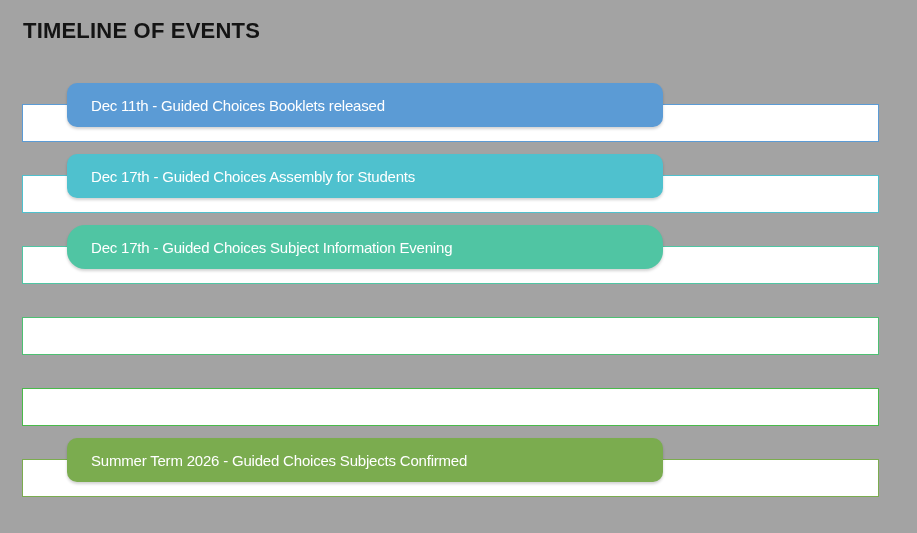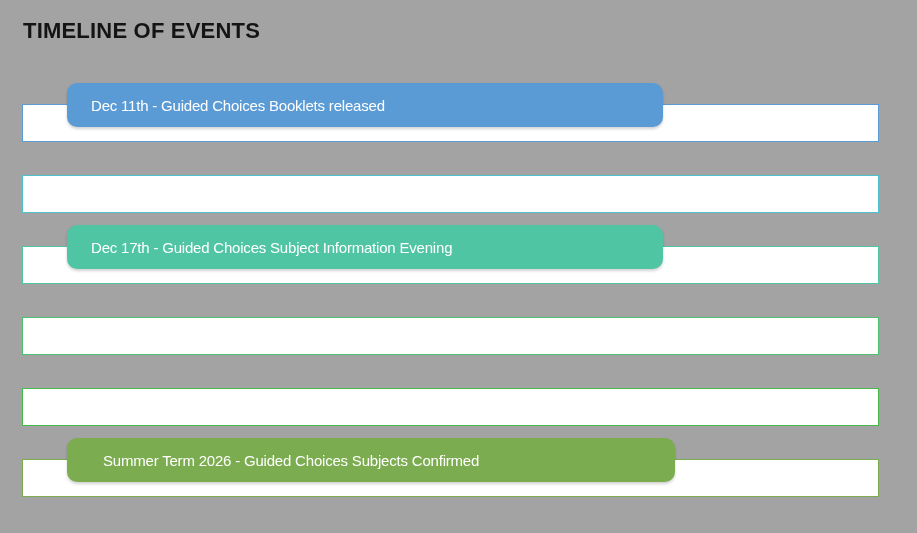--- a/index.html
+++ b/index.html
@@ -63,33 +63,36 @@
   <div class="title">TIMELINE OF EVENTS</div>
   <div id="timeline">
       <div class="row" style="top: 83px;">
         <div class="track" style="border-color: rgb(91, 155, 213);"></div>
         <div class="bar" style="background: rgb(91, 155, 213);">
           <span class="bar-label" style="color: rgb(255, 255, 255);">Dec 11th - Guided Choices Booklets released</span>
         </div>
       </div>
       <div class="row" style="top: 154px;">
         <div class="track" style="border-color: rgb(79, 193, 206);"></div>
+        <div class="bar" style="background: rgb(79, 193, 206);">
+          <span class="bar-label" style="color: rgb(255, 255, 255);">Dec 17th - Guided Choices Assembly for Students</span>
+        </div>
       </div>
       <div class="row" style="top: 225px;">
         <div class="track" style="border-color: rgb(80, 197, 163);"></div>
-        <div class="bar" style="background: rgb(80, 197, 163);">
+        <div class="bar" style="background: rgb(80, 197, 163); border-radius: 18px;">
           <span class="bar-label" style="color: rgb(255, 255, 255);">Dec 17th - Guided Choices Subject Information Evening</span>
         </div>
       </div>
       <div class="row" style="top: 296px;">
         <div class="track" style="border-color: rgb(77, 192, 114);"></div>
       </div>
       <div class="row" style="top: 367px;">
         <div class="track" style="border-color: rgb(73, 186, 74);"></div>
       </div>
       <div class="row" style="top: 438px;">
         <div class="track" style="border-color: rgb(123, 172, 79);"></div>
-        <div class="bar" style="background: rgb(123, 172, 79); padding-left: 12px;">
+        <div class="bar" style="background: rgb(123, 172, 79);">
           <span class="bar-label" style="color: rgb(255, 255, 255);">Summer Term 2026 - Guided Choices Subjects Confirmed</span>
         </div>
       </div>
     </div>
 </div>
 
 </body></html>

